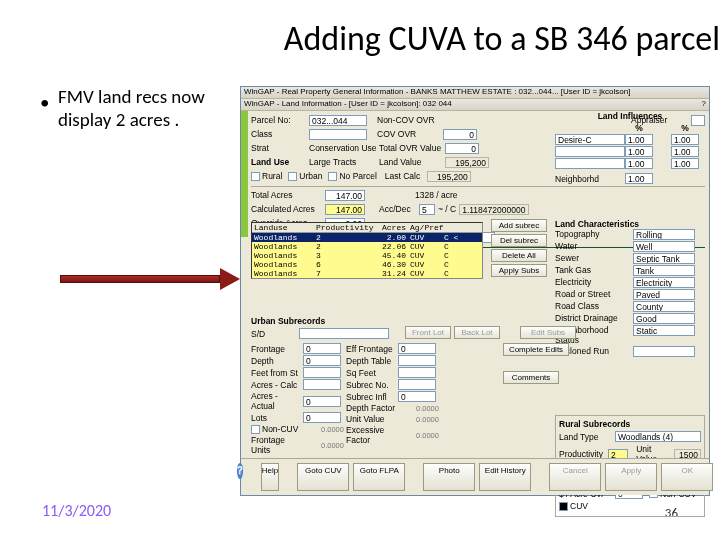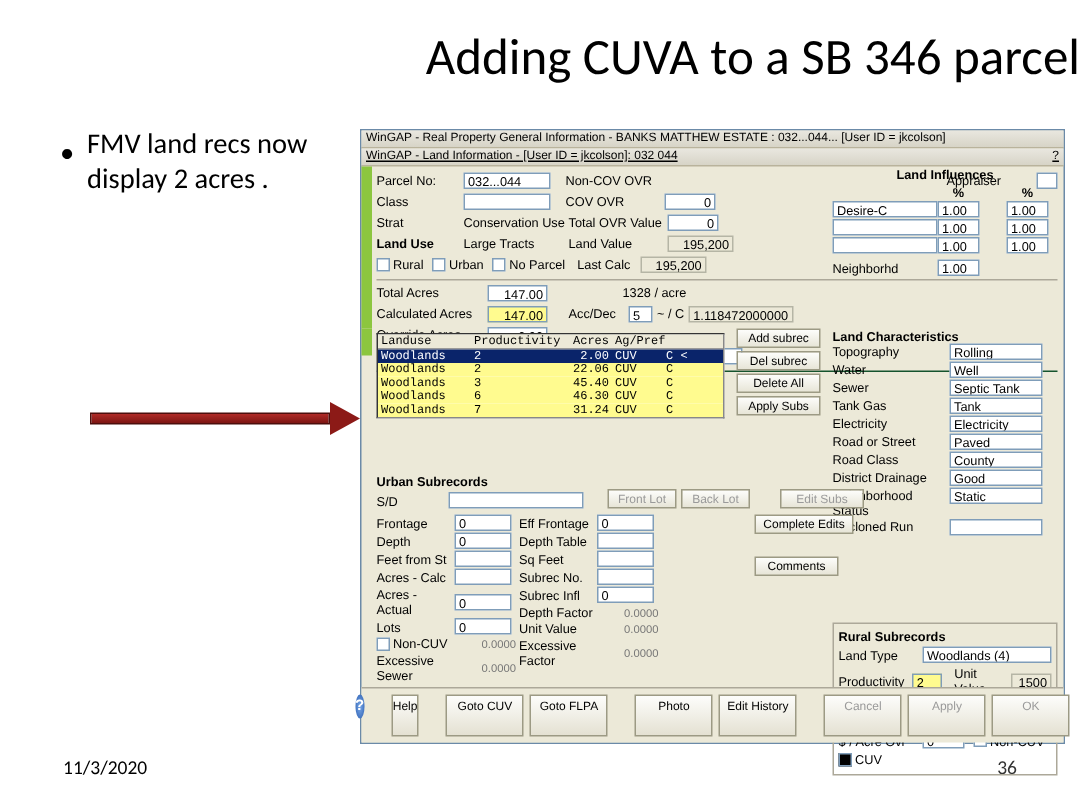--- a/index.html
+++ b/index.html
@@ -29,22 +29,22 @@
   }
   .bullet-area .dot {
     position: absolute;
     left: -18px;
     top: 6px;
   }
   .footer-date {
     position: absolute;
     left: 42px;
     bottom: 20px;
-    font-size: 13px;
-    color: #000000;
+    font-size: 16px;
+    color: #8b5cf6;
   }
   .footer-num {
     position: absolute;
     right: 42px;
     bottom: 20px;
     font-size: 13px;
     color: #333;
   }
   .arrow {
     position: absolute;
@@ -97,21 +97,20 @@
   .titlebar2 {
     height: 12px;
     background: linear-gradient(#e9e7df,#d7d4c7);
     border-bottom: 1px solid #b9b39c;
     padding: 0 3px;
     font-size: 8px;
     white-space: nowrap;
     overflow: hidden;
     display:flex;
     justify-content: space-between;
-    text-decoration: underline;
   }
   .pane {
     padding: 3px 4px;
     position: relative;
   }
   .row { display: flex; align-items: center; margin-bottom: 2px; min-height: 12px; }
   .lbl { width: 58px; flex: none; }
   .lbl-s { width: 48px; flex: none; }
   .fld {
     background: #fff;
@@ -476,21 +475,21 @@
             <span class="v fld">0</span>
           </div>
         <div class="u-row">
             <span class="k chk">
               <span class="chkbox"></span>
               <span>Non-CUV</span>
             </span>
             <span class="v valtxt">0.0000</span>
           </div>
         <div class="u-row">
-            <span class="k">Excessive Sewer</span>
+            <span class="k">Frontage Units</span>
             <span class="v valtxt">0.0000</span>
           </div>
       </div>
       <div class="u-col">
         <div class="u-row">
             <span class="k">Eff Frontage</span>
             <span class="v fld">0</span>
           </div>
         <div class="u-row">
             <span class="k">Depth Table</span>

